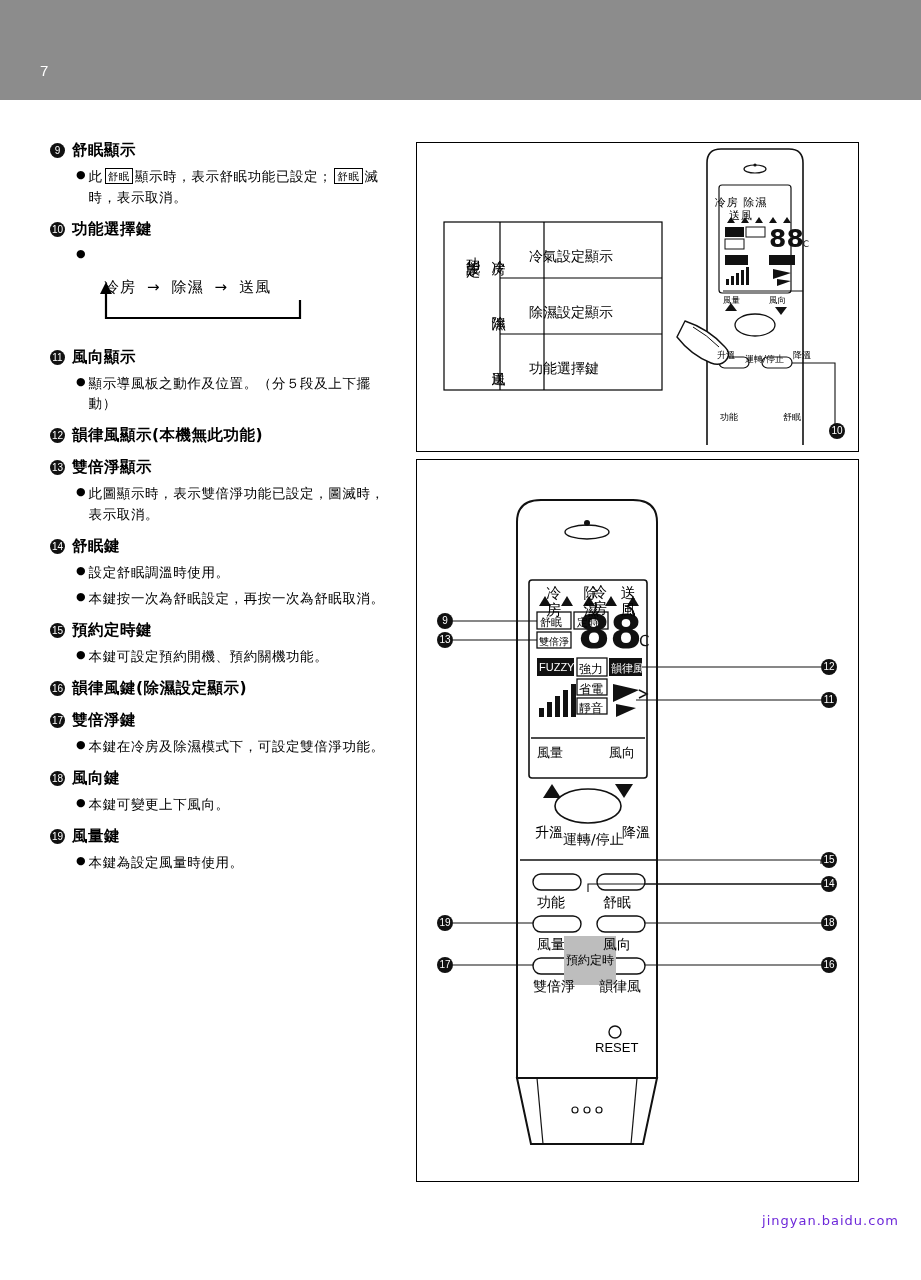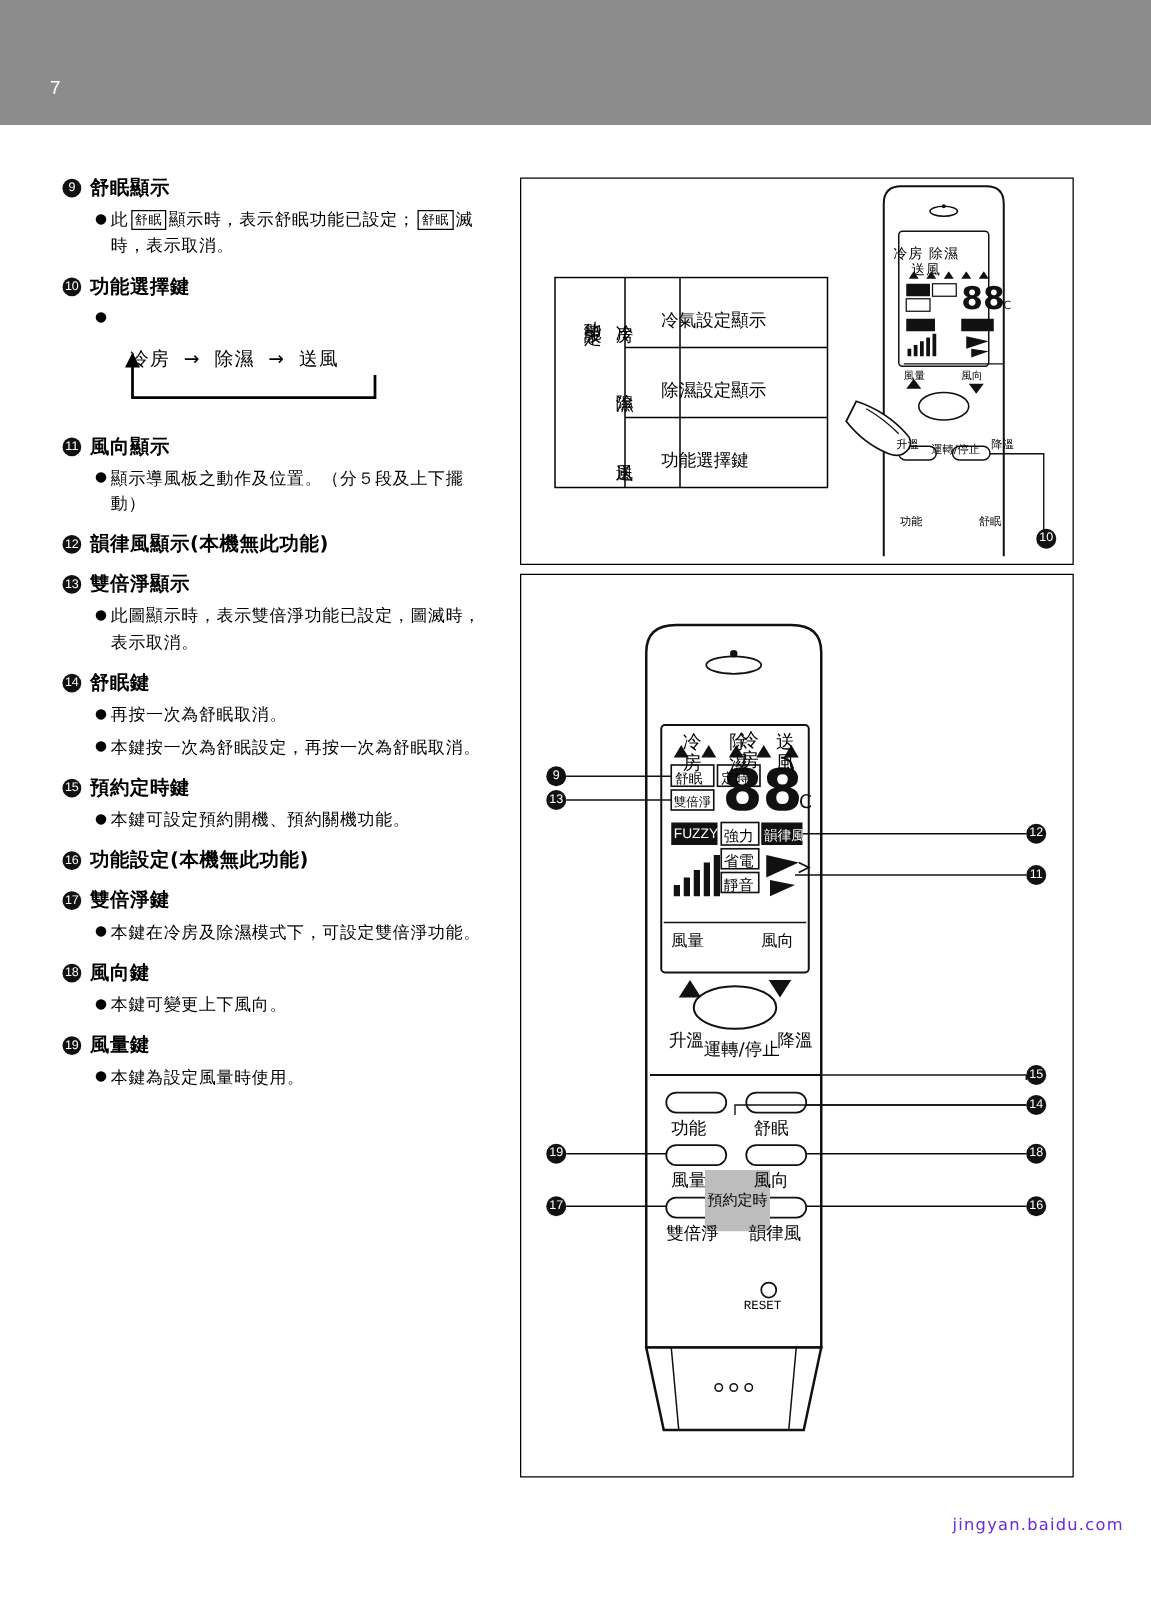--- a/index.html
+++ b/index.html
@@ -129,21 +129,21 @@
     </div>
   </div>
 
   <div class="item">
     <div class="item-head">
       <span class="num">14</span>
       <span class="head-txt cn">舒眠鍵</span>
     </div>
     <div class="bullet">
       <span class="dot">●</span>
-      <span class="btxt cn">再按一次為舒眠取消。</span>
+      <span class="btxt cn">設定舒眠調溫時使用。</span>
     </div>
     <div class="bullet">
       <span class="dot">●</span>
       <span class="btxt cn">本鍵按一次為舒眠設定，再按一次為舒眠取消。</span>
     </div>
   </div>
 
   <div class="item">
     <div class="item-head">
       <span class="num">15</span>
@@ -151,21 +151,21 @@
     </div>
     <div class="bullet">
       <span class="dot">●</span>
       <span class="btxt cn">本鍵可設定預約開機、預約關機功能。</span>
     </div>
   </div>
 
   <div class="item">
     <div class="item-head">
       <span class="num">16</span>
-      <span class="head-txt cn">功能設定(本機無此功能)</span>
+      <span class="head-txt cn">韻律風鍵(除濕設定顯示)</span>
     </div>
   </div>
 
   <div class="item">
     <div class="item-head">
       <span class="num">17</span>
       <span class="head-txt cn">雙倍淨鍵</span>
     </div>
     <div class="bullet">
       <span class="dot">●</span>
@@ -402,21 +402,21 @@
   <div style="position:absolute;left:146px;top:371px;font-size:14px;" class="cn">運轉/停止</div>
   <div style="position:absolute;left:205px;top:364px;font-size:14px;" class="cn">降溫</div>
 
   <div style="position:absolute;left:120px;top:434px;font-size:14px;" class="cn">功能</div>
   <div style="position:absolute;left:186px;top:434px;font-size:14px;" class="cn">舒眠</div>
   <div style="position:absolute;left:120px;top:476px;font-size:14px;" class="cn">風量</div>
   <div style="position:absolute;left:147px;top:476px;font-size:12px;background:#bdbdbd;padding:16px 2px;" class="cn">預約定時</div>
   <div style="position:absolute;left:186px;top:476px;font-size:14px;" class="cn">風向</div>
   <div style="position:absolute;left:116px;top:518px;font-size:14px;" class="cn">雙倍淨</div>
   <div style="position:absolute;left:182px;top:518px;font-size:14px;" class="cn">韻律風</div>
-  <div style="position:absolute;left:178px;top:580px;font-size:10px;font-family:Liberation Mono, monospace;">RESET</div>
+  <div style="position:absolute;left:178px;top:580px;font-size:13px;font-family:Liberation Sans, sans-serif;">RESET</div>
 
   <div class="callout" style="left:20px;top:153px;">9</div>
   <div class="callout" style="left:20px;top:172px;">13</div>
   <div class="callout" style="left:404px;top:199px;">12</div>
   <div class="callout" style="left:404px;top:232px;">11</div>
   <div class="callout" style="left:404px;top:392px;">15</div>
   <div class="callout" style="left:404px;top:416px;">14</div>
   <div class="callout" style="left:20px;top:455px;">19</div>
   <div class="callout" style="left:404px;top:455px;">18</div>
   <div class="callout" style="left:20px;top:497px;">17</div>

